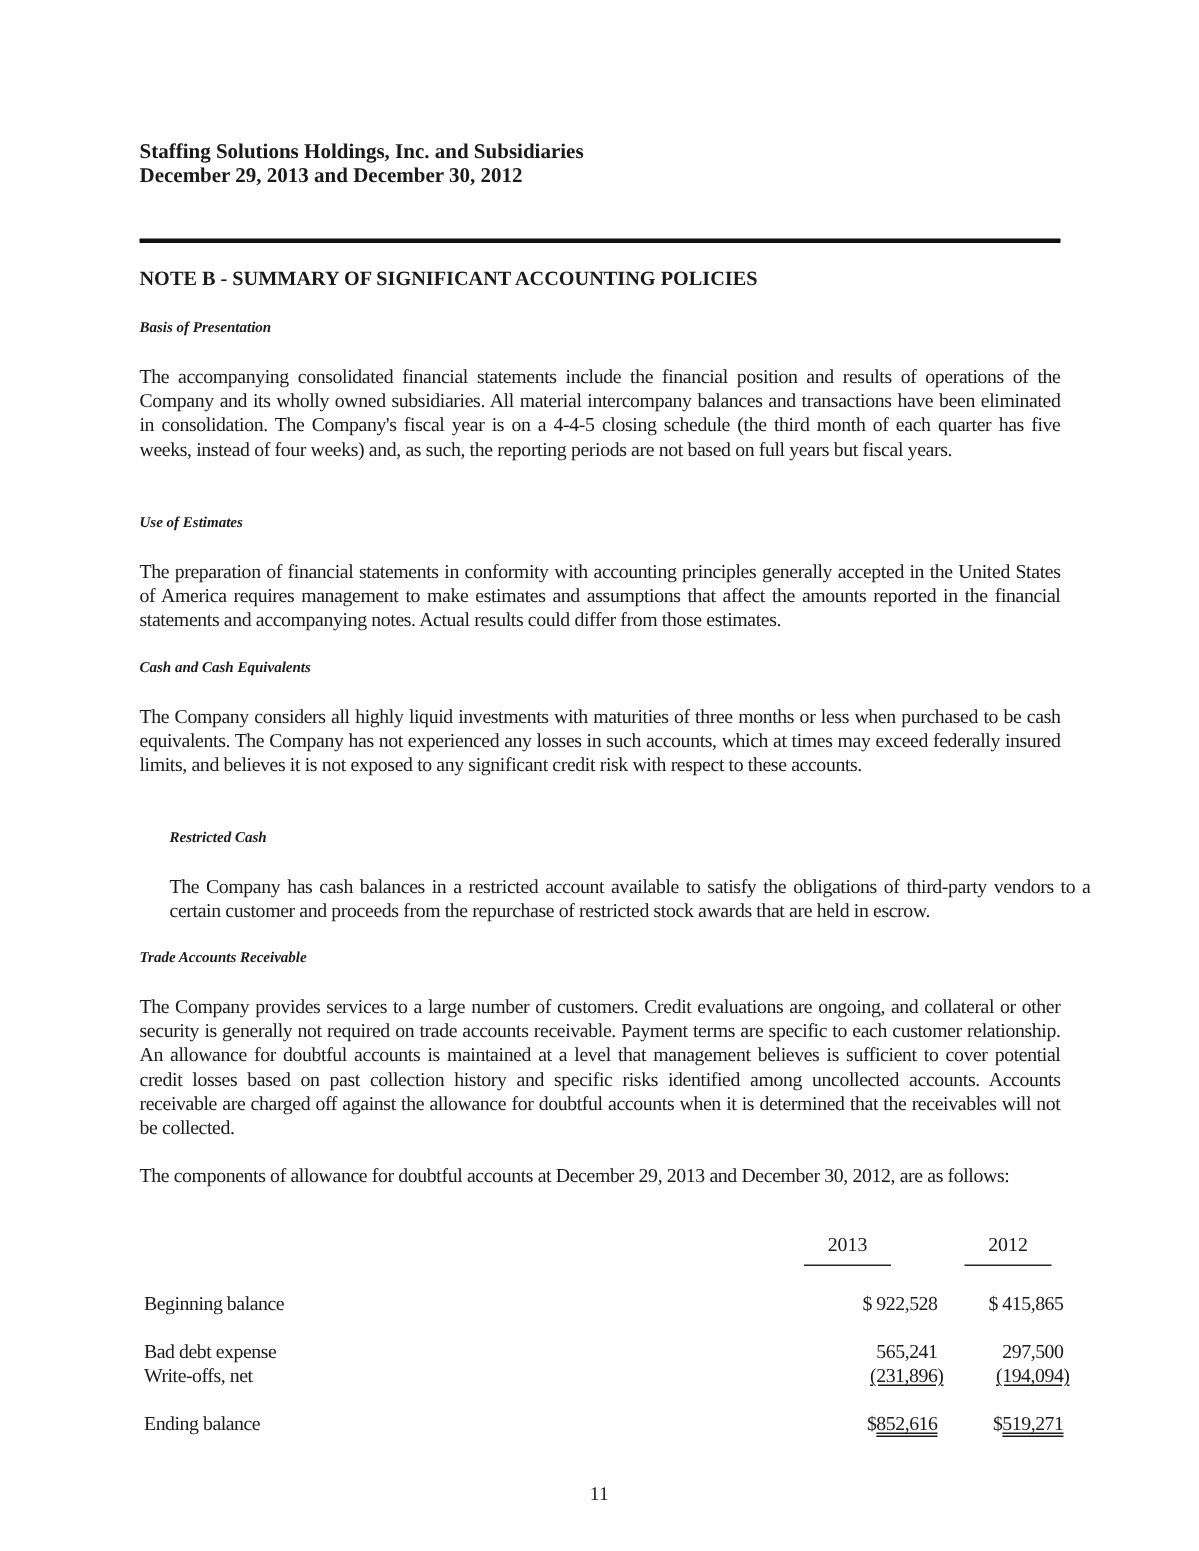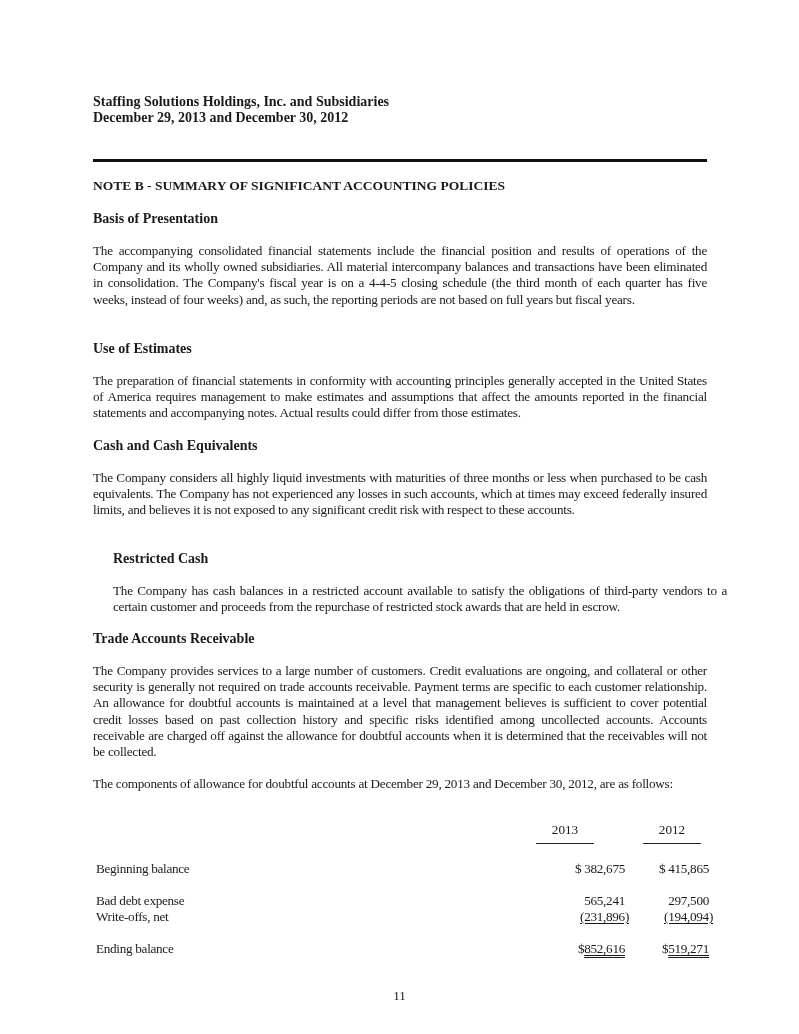--- a/index.html
+++ b/index.html
@@ -4,21 +4,21 @@
 <style>
   html, body { margin: 0; padding: 0; background: #ffffff; }
   body { width: 799px; height: 1034px; position: relative; overflow: hidden;
          font-family: "Liberation Serif", "DejaVu Serif", serif; color: #1a1a1a; }
   .hdr { position: absolute; left: 93px; top: 94px; width: 614px; font-size: 14px; line-height: 16px; font-weight: bold; }
   .hdr div { white-space: nowrap; }
   .hdr .l2 { letter-spacing: 0.1px; }
   .rule { position: absolute; left: 93px; top: 159px; width: 614px; height: 3px; background: #111; }
   .note-title { position: absolute; left: 93px; top: 178px; font-size: 13.5px; font-weight: bold; white-space: nowrap; }
   .sec { position: absolute; left: 93px; width: 614px; }
-  .sec-h { font-weight: bold; font-size: 14px; line-height: 16px; white-space: nowrap; }
+  .sec-h { font-style: italic; font-weight: bold; font-size: 10px; line-height: 16px; white-space: nowrap; }
   .para { font-size: 13.2px; line-height: 16.2px; text-align: justify; letter-spacing: -0.25px; margin: 0; }
   .table { position: absolute; left: 93px; top: 822px; width: 614px; font-size: 13.2px; }
   .trow { position: absolute; left: 0; width: 614px; height: 16px; }
   .tlabel { position: absolute; left: 3px; white-space: nowrap; letter-spacing: -0.3px; }
   .tcol { position: absolute; text-align: right; white-space: nowrap; letter-spacing: -0.3px; }
   .c1 { left: 432px; width: 100px; }
   .c2 { left: 516px; width: 100px; }
   .yhdr { position: absolute; text-align: center; width: 58px; border-bottom: 1px solid #222; padding-bottom: 5px; }
   .y1 { left: 443px; }
   .y2 { left: 550px; }
@@ -63,21 +63,21 @@
   <p class="para" style="margin-top:16px;">The Company provides services to a large number of customers.  Credit evaluations are ongoing, and collateral or other security is generally not required on trade accounts receivable.  Payment terms are specific to each customer relationship.  An allowance for doubtful accounts is maintained at a level that management believes is sufficient to cover potential credit losses based on past collection history and specific risks identified among uncollected accounts.  Accounts receivable are charged off against the allowance for doubtful accounts when it is determined that the receivables will not be collected.</p>
   <p class="para" style="margin-top:16px;">The components of allowance for doubtful accounts at December 29, 2013 and December 30, 2012, are as follows:</p>
 </div>
 
 <div class="table">
   <div class="yhdr y1" style="top:0;">2013</div>
   <div class="yhdr y2" style="top:0;">2012</div>
 
   <div class="trow" style="top:39px;">
     <span class="tlabel">Beginning balance</span>
-    <span class="tcol c1">$ 382,675</span>
+    <span class="tcol c1">$ 922,528</span>
     <span class="tcol c2">$ 415,865</span>
   </div>
 
   <div class="trow" style="top:71px;">
     <span class="tlabel">Bad debt expense</span>
     <span class="tcol c1">565,241</span>
     <span class="tcol c2">297,500</span>
   </div>
 
   <div class="trow" style="top:87px;">

